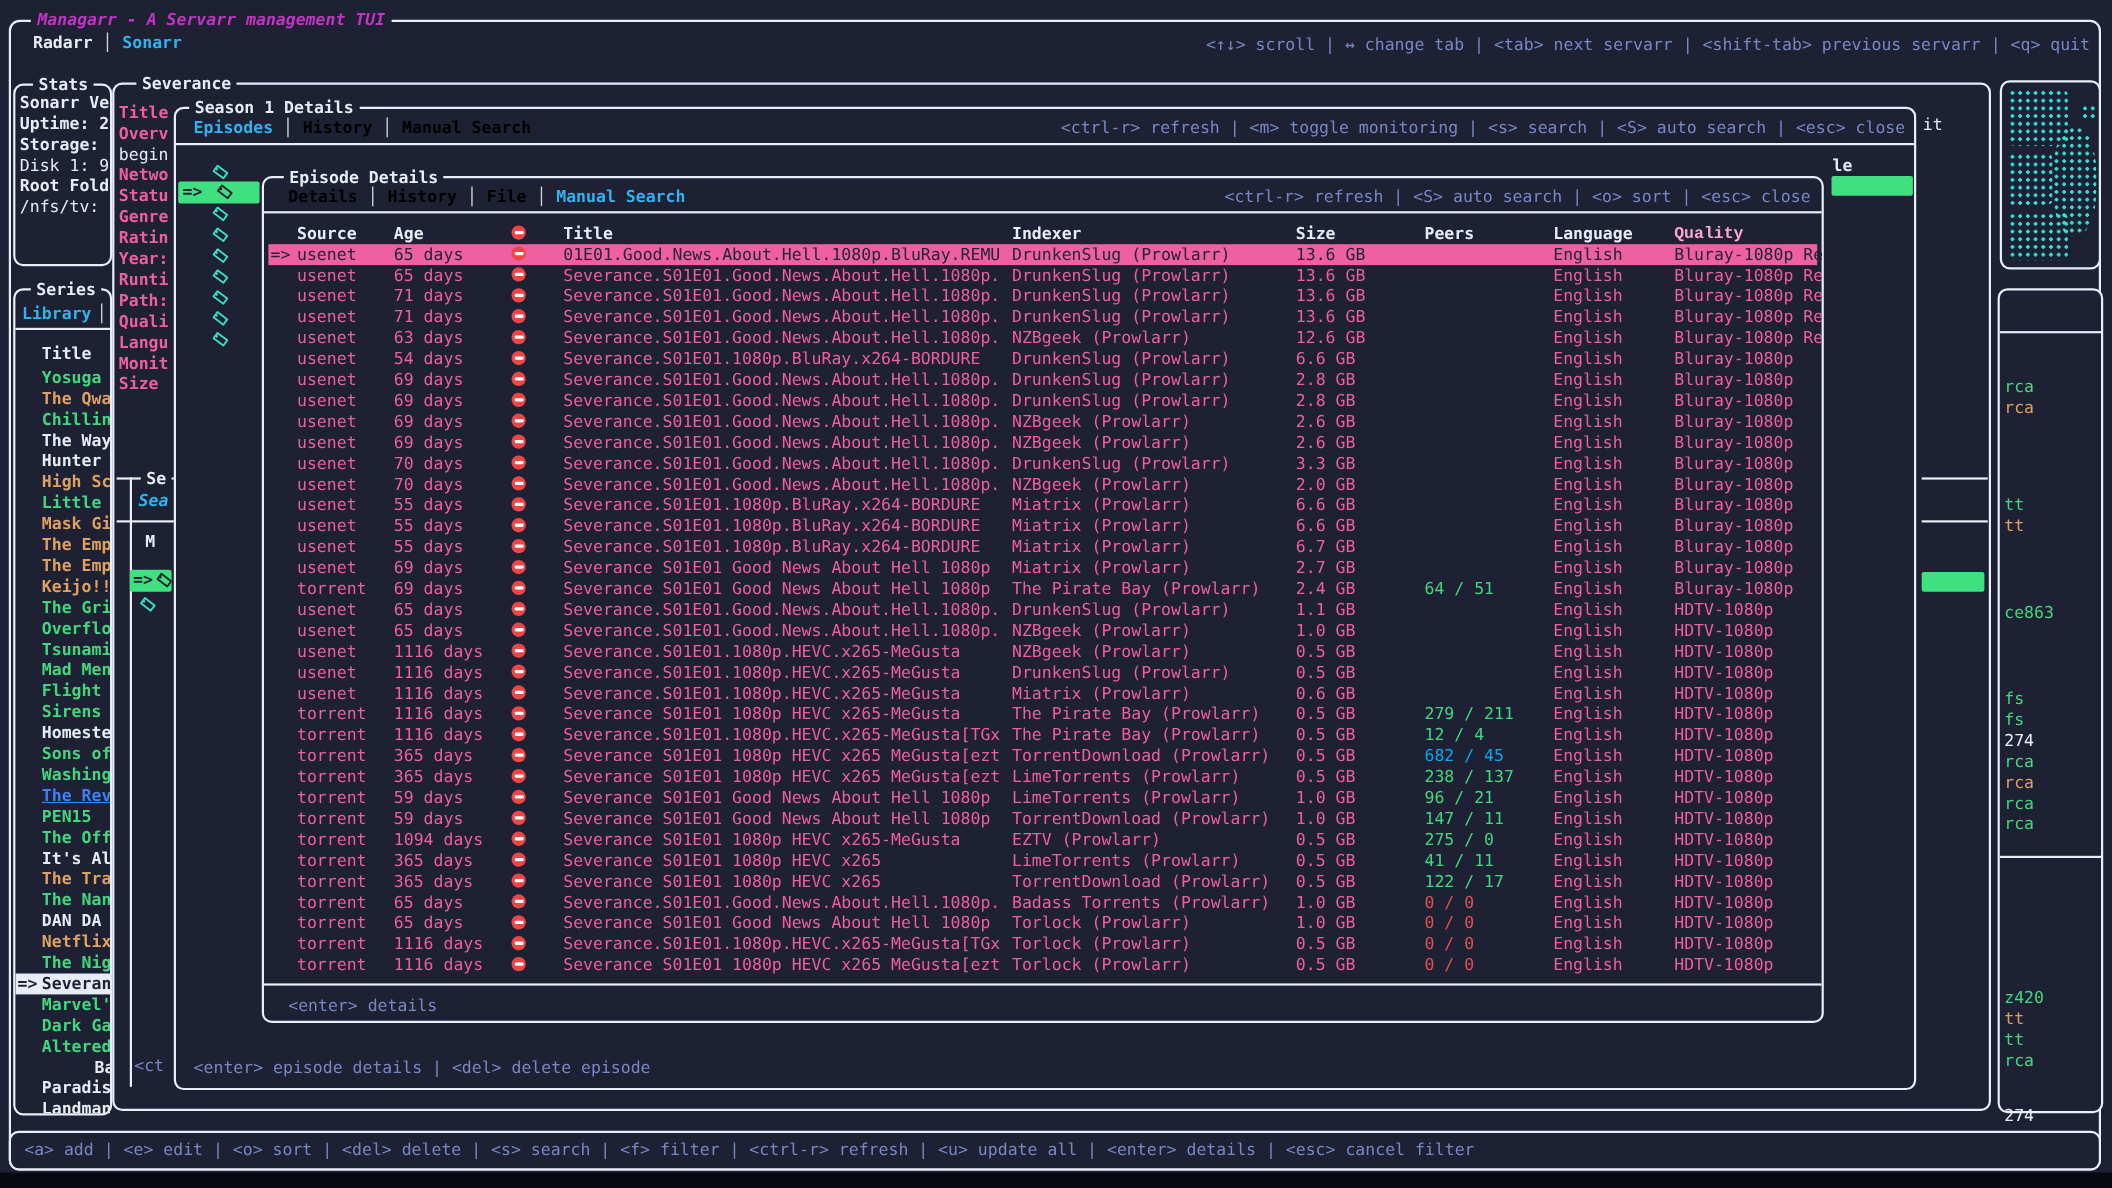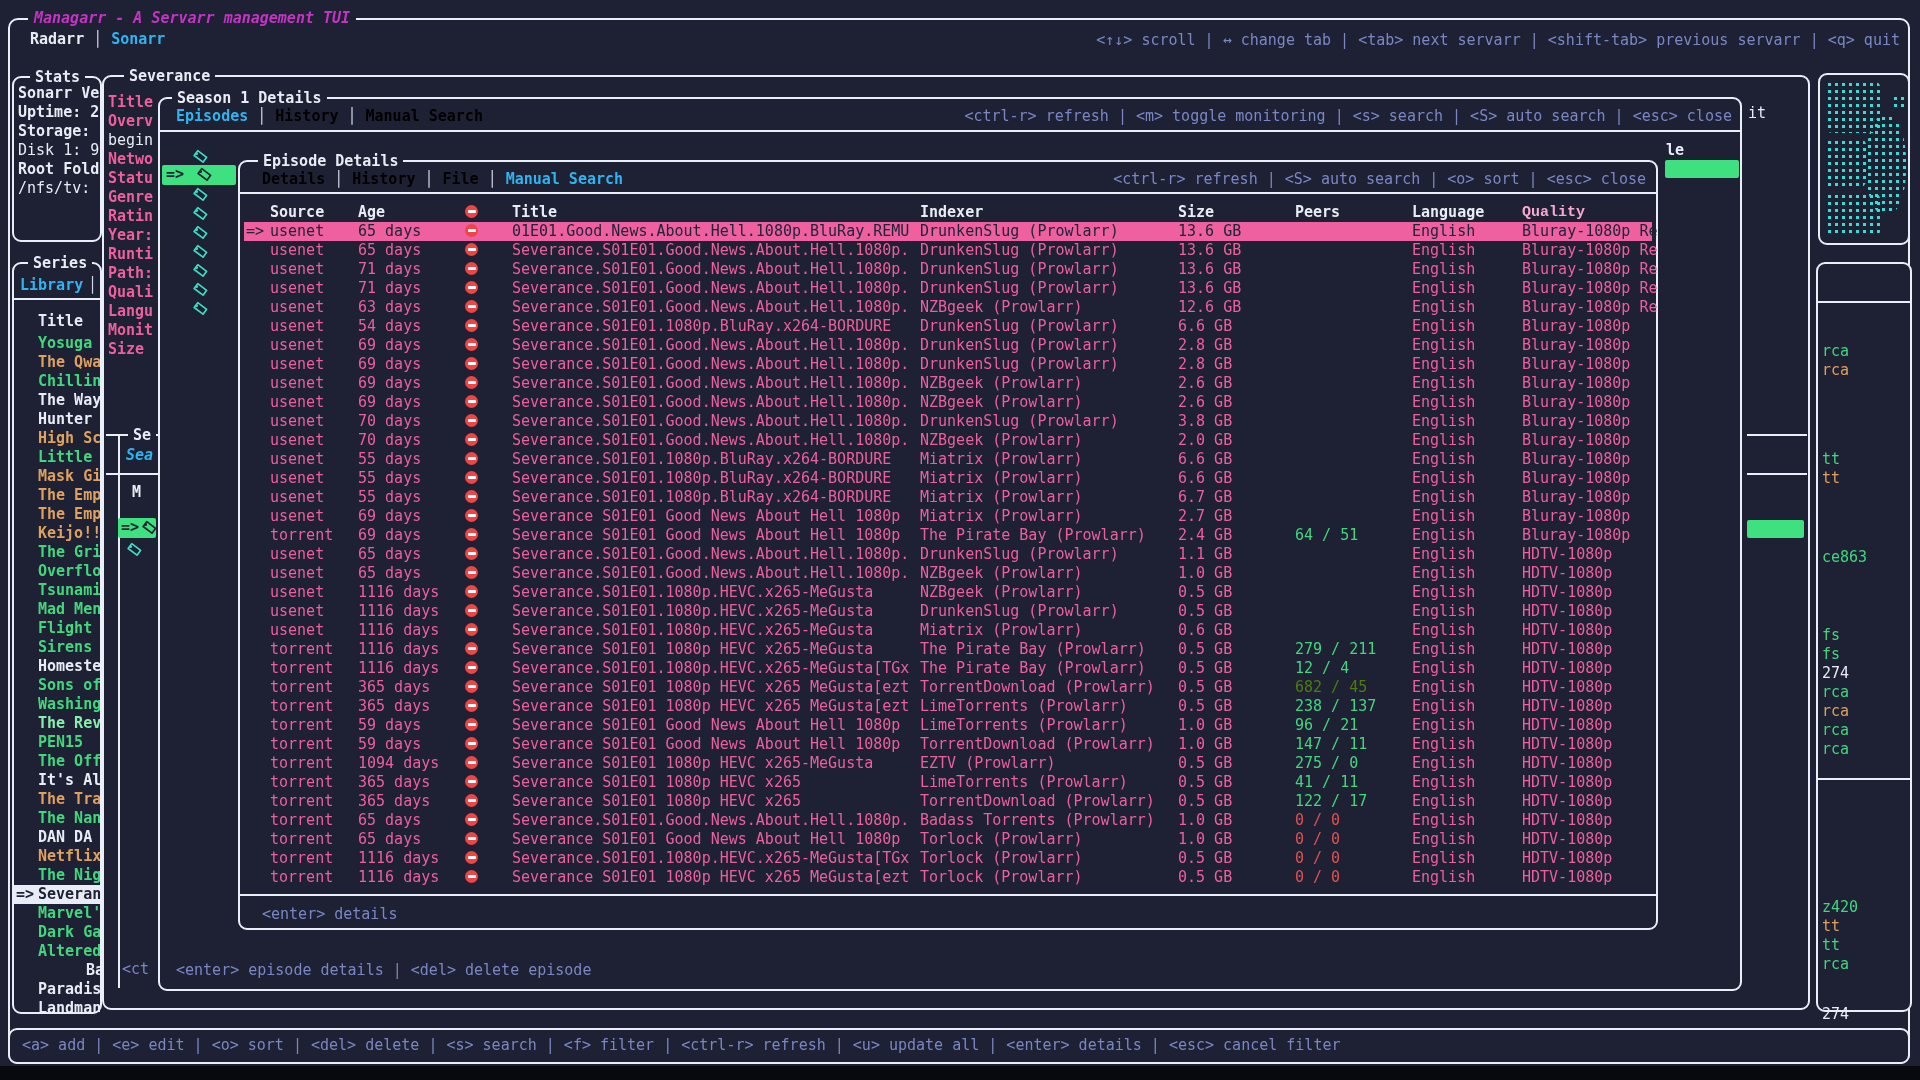--- a/index.html
+++ b/index.html
@@ -126,21 +126,21 @@
       <div class="t b" style="left: 24px; top: 190px; color: rgb(223, 161, 95);">Keijo!!</div>
       <div class="t b" style="left: 24px; top: 209px; color: rgb(65, 216, 125);">The Gri</div>
       <div class="t b" style="left: 24px; top: 228px; color: rgb(65, 216, 125);">Overflo</div>
       <div class="t b" style="left: 24px; top: 247px; color: rgb(65, 216, 125);">Tsunami</div>
       <div class="t b" style="left: 24px; top: 266px; color: rgb(65, 216, 125);">Mad Men</div>
       <div class="t b" style="left: 24px; top: 285px; color: rgb(65, 216, 125);">Flight</div>
       <div class="t b" style="left: 24px; top: 304px; color: rgb(65, 216, 125);">Sirens</div>
       <div class="t b" style="left: 24px; top: 323px; color: rgb(232, 236, 246);">Homeste</div>
       <div class="t b" style="left: 24px; top: 342px; color: rgb(65, 216, 125);">Sons of</div>
       <div class="t b" style="left: 24px; top: 361px; color: rgb(65, 216, 125);">Washing</div>
-      <div class="t b" style="left: 24px; top: 380px; color: #86efac;">The Rev</div>
+      <div class="t b" style="left: 24px; top: 380px; color: #3b82f6; text-decoration: underline;">The Rev</div>
       <div class="t b" style="left: 24px; top: 399px; color: rgb(65, 216, 125);">PEN15</div>
       <div class="t b" style="left: 24px; top: 418px; color: rgb(65, 216, 125);">The Off</div>
       <div class="t b" style="left: 24px; top: 437px; color: rgb(232, 236, 246);">It's Al</div>
       <div class="t b" style="left: 24px; top: 456px; color: rgb(223, 161, 95);">The Tra</div>
       <div class="t b" style="left: 24px; top: 475px; color: rgb(65, 216, 125);">The Nan</div>
       <div class="t b" style="left: 24px; top: 494px; color: rgb(232, 236, 246);">DAN DA</div>
       <div class="t b" style="left: 24px; top: 513px; color: rgb(223, 161, 95);">Netflix</div>
       <div class="t b" style="left: 24px; top: 532px; color: rgb(65, 216, 125);">The Nig</div>
       <div class="series-sel" style="left: 0px; top: 551px; width: 86px; height: 19px;"><div style="position: absolute; left: 2px; top: 0px;">=&gt;</div><div style="position: absolute; left: 24px; top: 0px;">Severan</div></div>
       <div class="t b" style="left: 24px; top: 570px; color: rgb(65, 216, 125);">Marvel'</div>
@@ -293,21 +293,21 @@
         <div class="t" style="left: 940px; top: 0px; color: rgb(238, 95, 158);">2.6 GB</div>
         <div class="t" style="left: 1174px; top: 0px; color: rgb(238, 95, 158);">English</div>
         <div class="t" style="left: 1284px; top: 0px; color: rgb(238, 95, 158);">Bluray-1080p</div>
       </div>
       <div style="position: absolute; left: 0px; top: 252px; width: 1420px; height: 19px;">
         <div class="t" style="left: 32px; top: 0px; color: rgb(238, 95, 158);">usenet</div>
         <div class="t" style="left: 120px; top: 0px; color: rgb(238, 95, 158);">70 days</div>
         <div class="noicon" style="position: absolute; left: 227px; top: 2px;"></div>
         <div class="t" style="left: 274px; top: 0px; color: rgb(238, 95, 158);">Severance.S01E01.Good.News.About.Hell.1080p.</div>
         <div class="t" style="left: 682px; top: 0px; color: rgb(238, 95, 158);">DrunkenSlug (Prowlarr)</div>
-        <div class="t" style="left: 940px; top: 0px; color: rgb(238, 95, 158);">3.8 GB</div>
+        <div class="t" style="left: 940px; top: 0px; color: rgb(238, 95, 158);">3.3 GB</div>
         <div class="t" style="left: 1174px; top: 0px; color: rgb(238, 95, 158);">English</div>
         <div class="t" style="left: 1284px; top: 0px; color: rgb(238, 95, 158);">Bluray-1080p</div>
       </div>
       <div style="position: absolute; left: 0px; top: 271px; width: 1420px; height: 19px;">
         <div class="t" style="left: 32px; top: 0px; color: rgb(238, 95, 158);">usenet</div>
         <div class="t" style="left: 120px; top: 0px; color: rgb(238, 95, 158);">70 days</div>
         <div class="noicon" style="position: absolute; left: 227px; top: 2px;"></div>
         <div class="t" style="left: 274px; top: 0px; color: rgb(238, 95, 158);">Severance.S01E01.Good.News.About.Hell.1080p.</div>
         <div class="t" style="left: 682px; top: 0px; color: rgb(238, 95, 158);">NZBgeek (Prowlarr)</div>
         <div class="t" style="left: 940px; top: 0px; color: rgb(238, 95, 158);">2.0 GB</div>
@@ -437,21 +437,21 @@
         <div class="t" style="left: 1174px; top: 0px; color: rgb(238, 95, 158);">English</div>
         <div class="t" style="left: 1284px; top: 0px; color: rgb(238, 95, 158);">HDTV-1080p</div>
       </div>
       <div style="position: absolute; left: 0px; top: 518px; width: 1420px; height: 19px;">
         <div class="t" style="left: 32px; top: 0px; color: rgb(238, 95, 158);">torrent</div>
         <div class="t" style="left: 120px; top: 0px; color: rgb(238, 95, 158);">365 days</div>
         <div class="noicon" style="position: absolute; left: 227px; top: 2px;"></div>
         <div class="t" style="left: 274px; top: 0px; color: rgb(238, 95, 158);">Severance S01E01 1080p HEVC x265 MeGusta[ezt</div>
         <div class="t" style="left: 682px; top: 0px; color: rgb(238, 95, 158);">TorrentDownload (Prowlarr)</div>
         <div class="t" style="left: 940px; top: 0px; color: rgb(238, 95, 158);">0.5 GB</div>
-        <div class="t" style="left: 1057px; top: 0px; color: #4d7c0f; text-align: right;">682 / 45</div>
+        <div class="t" style="left: 1057px; top: 0px; color: #0ea5e9; text-align: right;">682 / 45</div>
         <div class="t" style="left: 1174px; top: 0px; color: rgb(238, 95, 158);">English</div>
         <div class="t" style="left: 1284px; top: 0px; color: rgb(238, 95, 158);">HDTV-1080p</div>
       </div>
       <div style="position: absolute; left: 0px; top: 537px; width: 1420px; height: 19px;">
         <div class="t" style="left: 32px; top: 0px; color: rgb(238, 95, 158);">torrent</div>
         <div class="t" style="left: 120px; top: 0px; color: rgb(238, 95, 158);">365 days</div>
         <div class="noicon" style="position: absolute; left: 227px; top: 2px;"></div>
         <div class="t" style="left: 274px; top: 0px; color: rgb(238, 95, 158);">Severance S01E01 1080p HEVC x265 MeGusta[ezt</div>
         <div class="t" style="left: 682px; top: 0px; color: rgb(238, 95, 158);">LimeTorrents (Prowlarr)</div>
         <div class="t" style="left: 940px; top: 0px; color: rgb(238, 95, 158);">0.5 GB</div>

